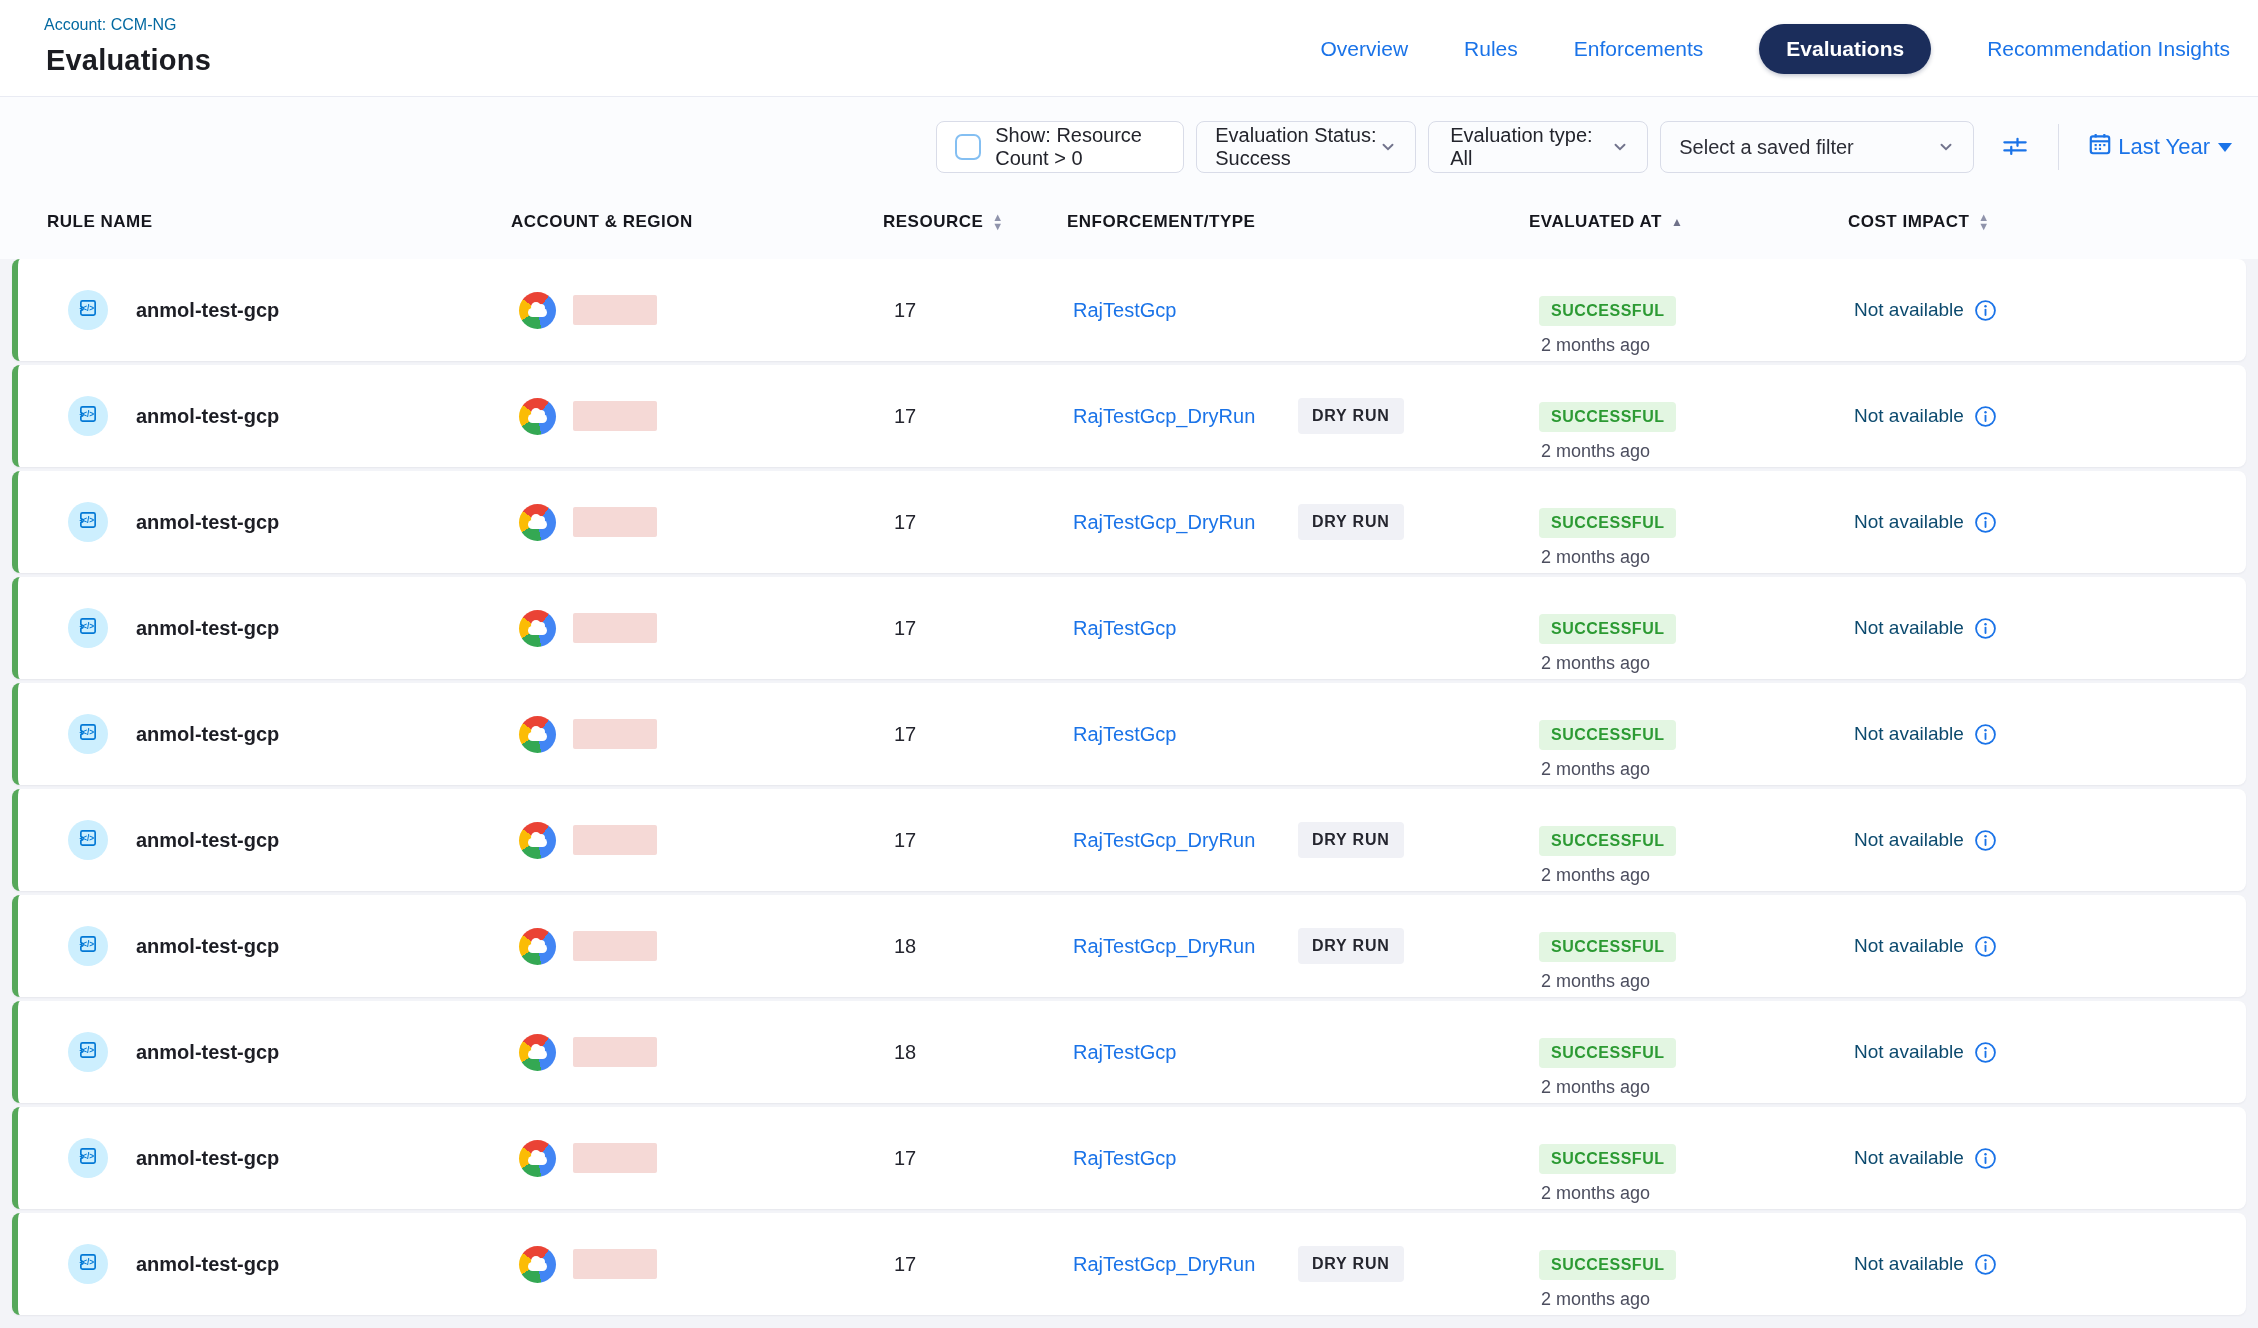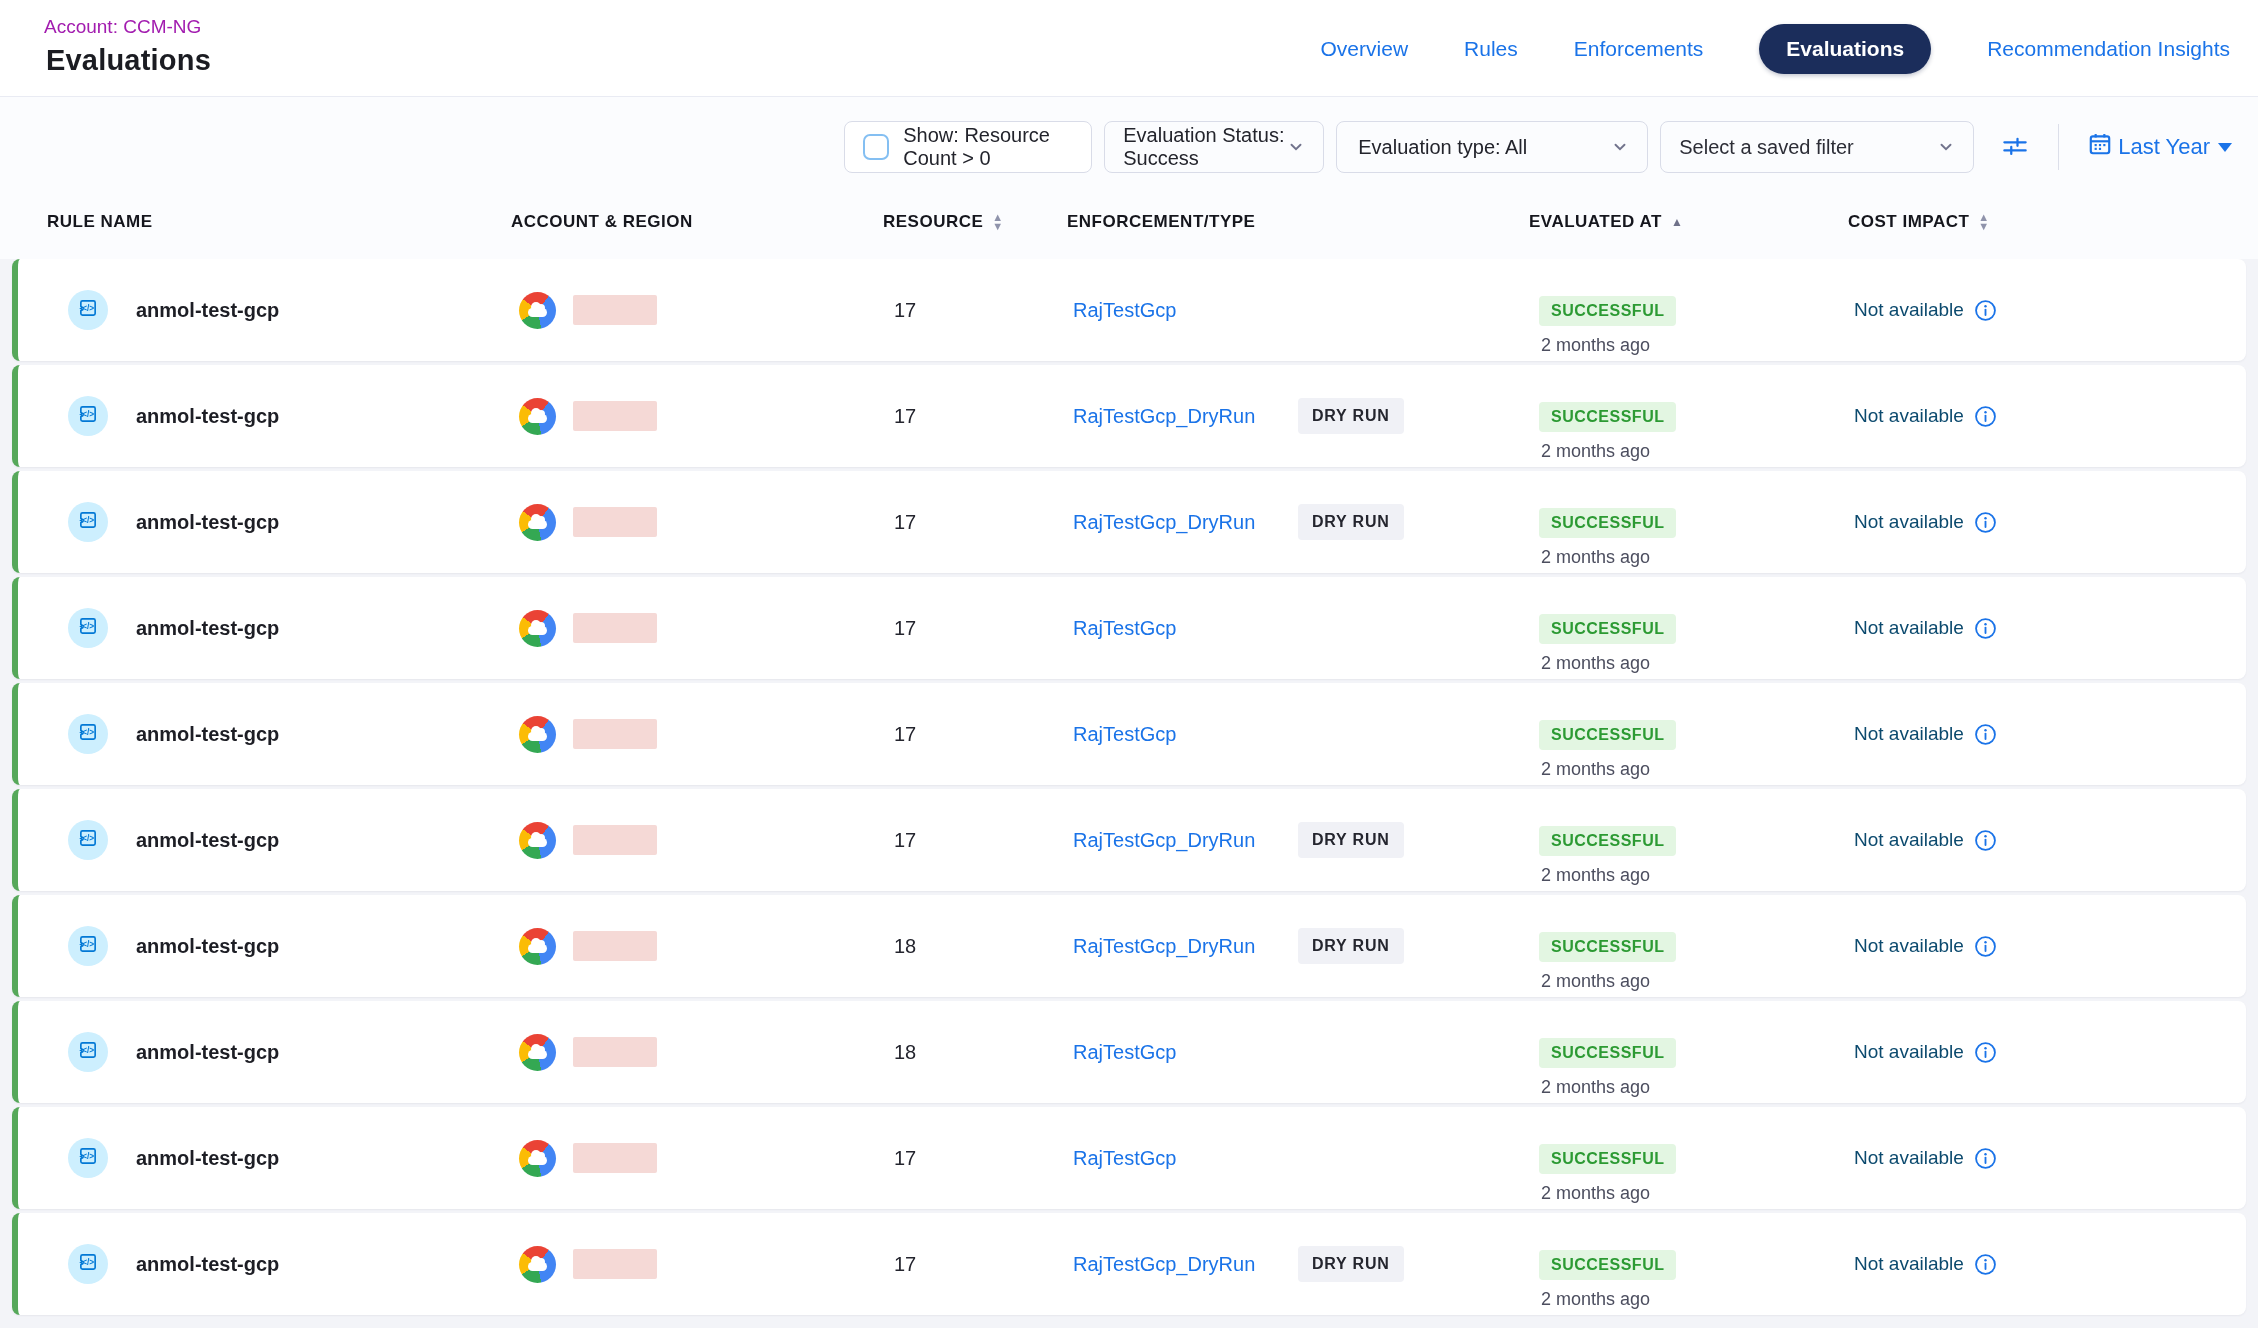--- a/index.html
+++ b/index.html
@@ -12,21 +12,21 @@
 
   
   .topbar {
     position: relative;
     height: 97px;
     background: #ffffff;
     border-bottom: 1px solid #e9ebf3;
   }
   .account-link {
     position: absolute; left: 44px; top: 16px;
-    font-size: 19px; color: #a21caf; cursor: pointer;
+    font-size: 16px; color: #0369a1; cursor: pointer;
   }
   .page-title {
     position: absolute; left: 46px; top: 44px;
     font-size: 29px; font-weight: bold; color: #1b1c22;
     letter-spacing: 0.2px;
   }
   .nav {
     position: absolute; right: 28px; top: 0; height: 97px;
     display: flex; align-items: center; gap: 56px;
   }
@@ -47,21 +47,21 @@
     padding: 24px 26px 12px 26px; gap: 12px;
   }
   .control {
     height: 52px; border: 1px solid #d9dce8; border-radius: 8px;
     background: #ffffff; display: flex; align-items: center;
     padding: 0 18px; font-size: 20px; color: #23242c; cursor: pointer;
   }
   .control.dropdown { background: #fbfcfe; justify-content: space-between; }
   .w-check { width: 248px; }
   .w-status { width: 220px; }
-  .w-type   { width: 312px; padding-left: 21px; }
+  .w-type   { width: 220px; padding-left: 21px; }
   .w-saved  { width: 314px; color: #2c2d36; }
   .checkbox {
     width: 26px; height: 26px; flex: 0 0 26px;
     border: 2.5px solid #84bff2; border-radius: 7px;
     background: #ffffff; margin-right: 14px;
   }
   .chevron svg { display: block; }
   .icon-btn { margin-left: 14px; background: none; border: none; cursor: pointer; }
   .vdivider { width: 1px; height: 46px; background: #dcdfea; margin: 0 16px; }
   .daterange {

